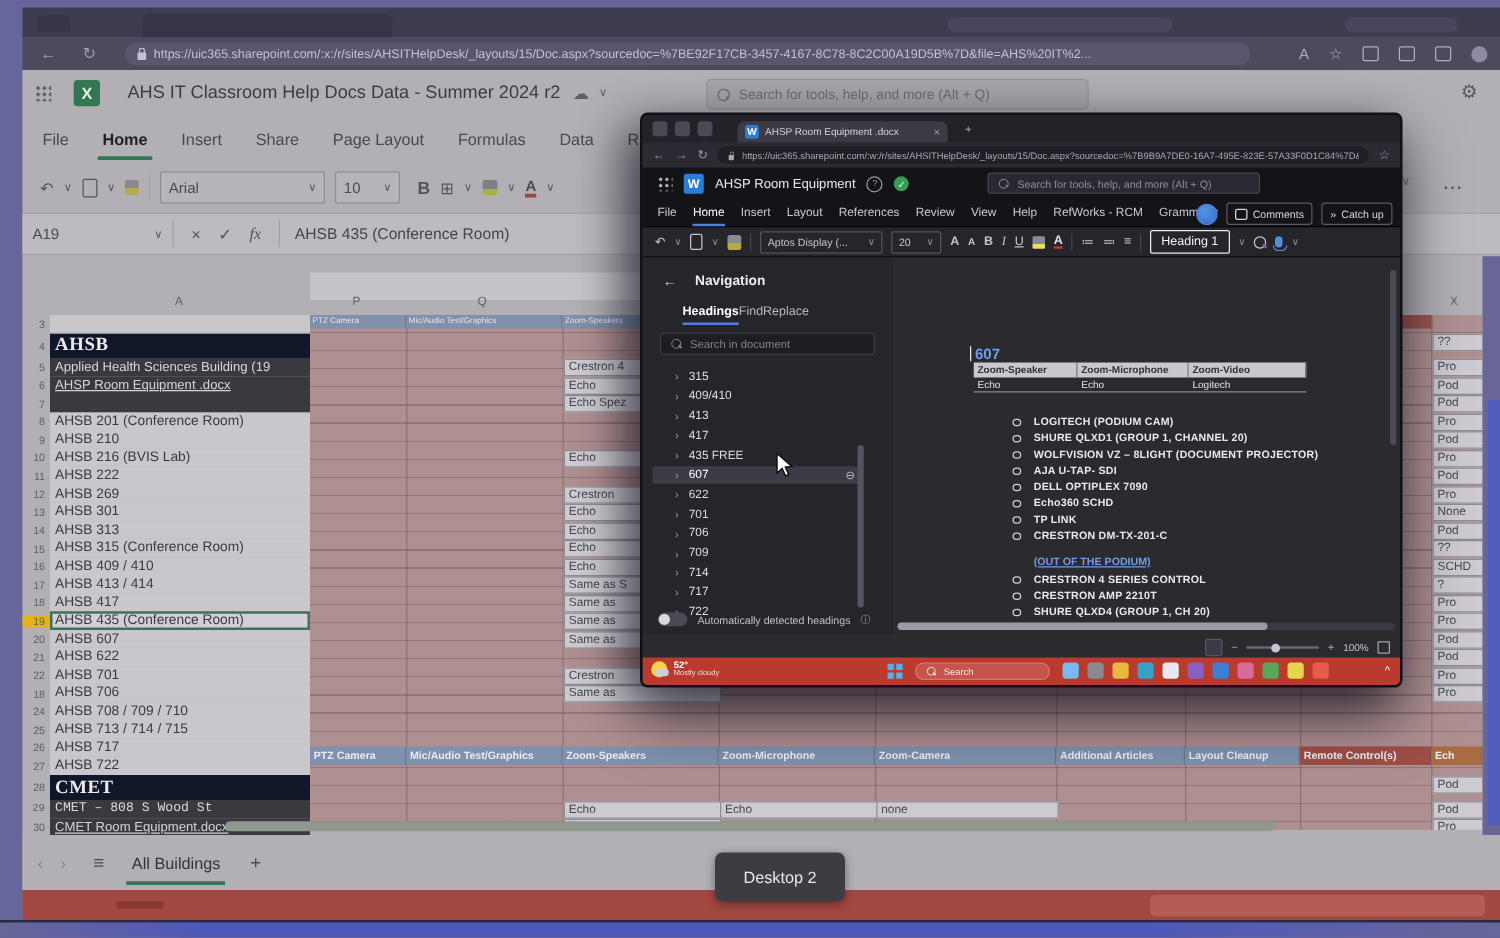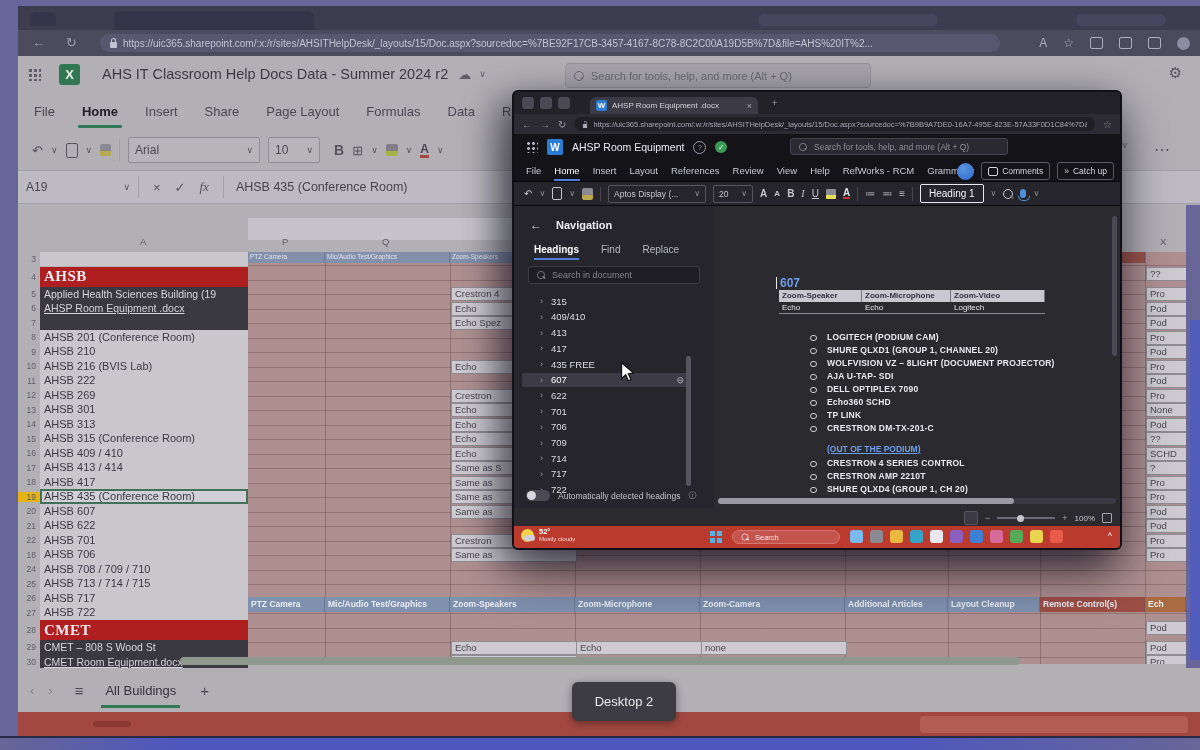--- a/index.html
+++ b/index.html
@@ -53,21 +53,21 @@
   .fx{font-family:"Liberation Serif",serif;font-style:italic;font-size:13px;color:#55545e;}
   #xl-formula-text{font-size:12.5px;color:#45444d;padding-left:12px;}
   #xl-blankband{left:248px;top:218px;width:516px;height:22px;background:#c6c4ca;}
   #xl-letters{left:18px;top:236px;width:1168px;height:15px;}
   .colletter{position:absolute;font-size:9.5px;color:#5f5e68;}
   
   #xl-rows{left:18px;top:252px;width:230px;}
   .xl-row{display:flex;align-items:center;}
   .xl-row .num{width:22px;font-size:8.5px;color:#5f5e68;text-align:right;padding-right:4px;box-sizing:border-box;flex:none;}
   .xl-row .cell{flex:1;height:100%;background:#c9c7cc;border-bottom:1px solid #b3b1b7;display:flex;align-items:center;padding-left:4px;font-size:11px;color:#3b3a44;white-space:nowrap;overflow:hidden;}
-  .xl-row.section-title .cell{background:#b91c1c;color:#eceaf0;font-family:"Liberation Serif",serif;font-weight:bold;font-size:15px;letter-spacing:.5px;border-bottom:none;text-align:right;}
+  .xl-row.section-title .cell{background:#0f172a;color:#eceaf0;font-family:"Liberation Serif",serif;font-weight:bold;font-size:15px;letter-spacing:.5px;border-bottom:none;text-align:right;}
   .xl-row.section-sub .cell{background:#3a3940;color:#d8d7de;font-size:10.5px;border-bottom:none;}
   .xl-row.section-link .cell{background:#3a3940;color:#d4d3dc;font-size:10.5px;text-decoration:underline;border-bottom:none;}
   .xl-row.section-empty .cell{background:#3a3940;border-bottom:none;}
   .xl-row.selected .cell{box-shadow:inset 0 0 0 2px #3f7158;background:#d2d0d6;}
   .xl-row.selected .num{background:#eab308;}
   
   #xl-grid{left:248px;top:252px;width:938px;height:412px;background:#b18f91;overflow:hidden;
     background-image:repeating-linear-gradient(to bottom,rgba(122,86,88,0) 0px,rgba(122,86,88,0) 13.5px,rgba(122,86,88,.5) 13.5px,rgba(122,86,88,.5) 14.5px);}
   .vline{position:absolute;top:0;bottom:0;width:1px;background:rgba(110,78,80,.45);}
   .gcell{position:absolute;height:12px;background:#cdcbd1;border:1px solid #8f8d95;font-size:9.5px;line-height:12px;color:#474650;padding-left:3px;white-space:nowrap;overflow:hidden;}
@@ -135,21 +135,21 @@
   .w-fontcolor{font-size:10px;font-weight:bold;color:#e0e0e8;border-bottom:2.5px solid #c0392b;line-height:9px;}
   #w-style-box{height:17px;border:1.5px solid #e8e8ee;border-radius:2px;padding:0 8px;display:flex;align-items:center;font-size:10px;color:#f2f2f6;white-space:nowrap;}
   .mini-mic{width:6px;height:9px;background:#4f8fd8;border-radius:3px;position:relative;}
   .mini-mic::after{content:"";position:absolute;left:-2px;top:7px;width:10px;height:4px;border:1.2px solid #4f8fd8;border-top:none;border-radius:0 0 5px 5px;}
   .wsep{width:1px;height:14px;background:#45444f;}
   
   #w-nav{position:absolute;left:0;top:114px;width:200px;height:302px;background:#26252b;border-right:1px solid #1a191f;}
   #nav-head{position:absolute;left:16px;top:12px;display:flex;align-items:center;gap:14px;}
   #nav-head .g{color:#c9c9d2;font-size:12px;}
   #nav-head .t{font-size:11px;font-weight:bold;color:#ececf2;}
-  #nav-tabs{position:absolute;left:20px;top:38px;display:flex;gap:22px;}
+  #nav-tabs{position:absolute;left:32px;top:38px;display:flex;}
   .nav-tab{font-size:10px;color:#b8b8c2;position:relative;}
   .nav-tab.active{color:#fff;font-weight:bold;}
   .nav-tab.active::after{content:"";position:absolute;left:0;right:0;bottom:-5px;height:2px;background:#4f7fd8;}
   #nav-search{position:absolute;left:14px;top:60px;width:172px;height:18px;background:#1e1d23;border:1px solid #3c3b45;border-radius:3px;display:flex;align-items:center;gap:6px;padding:0 7px;box-sizing:border-box;}
   #nav-search .mini-mag{border-color:#84838f;transform:scale(.8);}
   #nav-search .mini-mag::after{background:#84838f;}
   #nav-search span{font-size:9px;color:#84838f;}
   #nav-list{position:absolute;left:0;top:88px;width:200px;height:200px;}
   .nav-item{position:absolute;left:8px;width:168px;height:14.5px;display:flex;align-items:center;gap:8px;padding-left:18px;box-sizing:border-box;border-radius:2px;}
   .nav-item .chev{color:#9a99a6;font-size:9px;}
@@ -412,21 +412,21 @@
           <div class="cell">AHSB 717</div>
         </div>
         <div class="xl-row" style="height: 14.5px;">
           <div class="num">27</div>
           <div class="cell">AHSB 722</div>
         </div>
         <div class="xl-row section-title" style="height: 20px;">
           <div class="num">28</div>
           <div class="cell">CMET</div>
         </div>
-        <div class="xl-row section-sub" style="height: 14.5px;">
+        <div class="xl-row section-sub" style="height: 14.5px; font-family: Liberation Mono, monospace;">
           <div class="num">29</div>
           <div class="cell">CMET – 808 S Wood St</div>
         </div>
         <div class="xl-row section-link" style="height: 14.5px;">
           <div class="num">30</div>
           <div class="cell">CMET Room Equipment.docx</div>
         </div>
       </div>
 
     <div class="abs" id="xl-grid">

